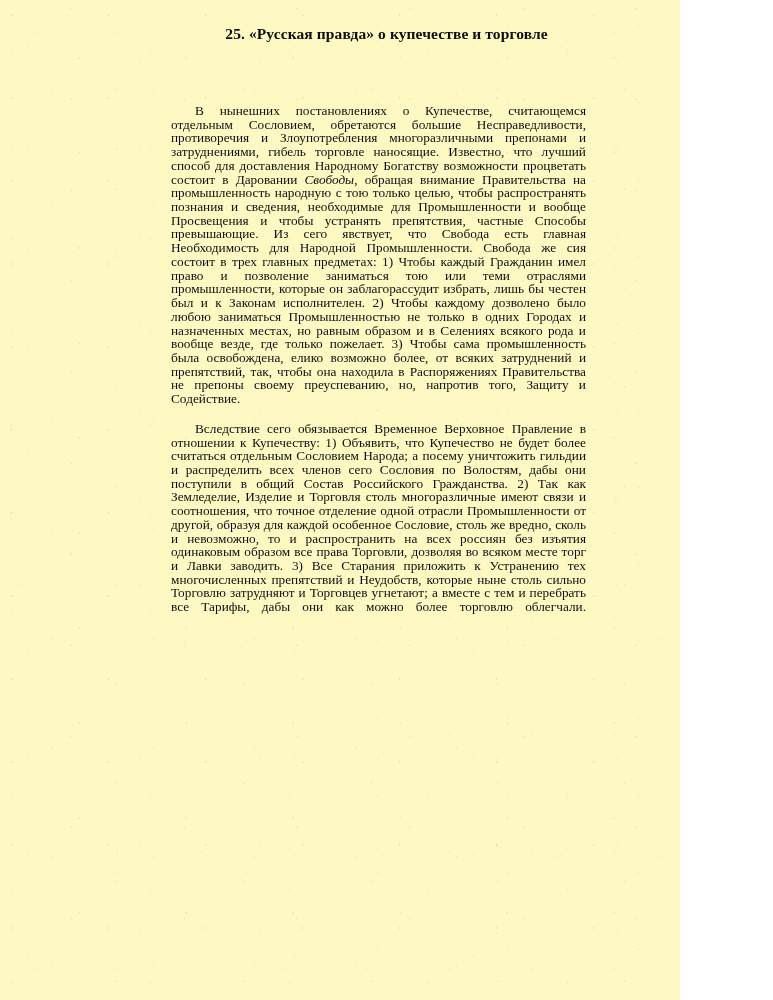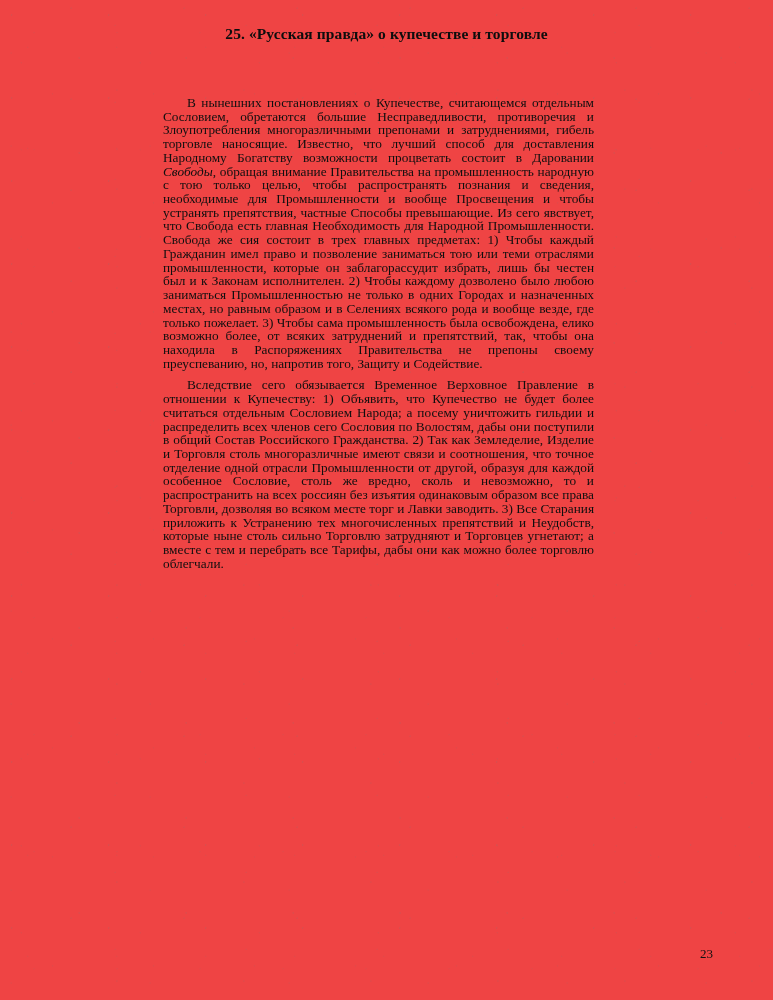--- a/index.html
+++ b/index.html
@@ -10,23 +10,23 @@
     width: 773px;
     height: 1000px;
     background: #ffffff;
     font-family: "Liberation Serif", "DejaVu Serif", serif;
     color: #111111;
     overflow: hidden;
   }
 
   #page {
     position: relative;
-    width: 773px;
+    width: 680px;
     height: 1000px;
-    background: #ef4444;
+    background: #fef9c3;
     overflow: hidden;
   }
 
   
   #paper-grain {
     position: absolute;
     inset: 0;
     pointer-events: none;
     opacity: 0.55;
     background-image:
@@ -76,21 +76,21 @@
     width: 447px;
     text-align: justify;
     text-justify: inter-word;
     font-size: 13.3px;
     line-height: 13.72px;
     color: #0f0f0f;
     -webkit-font-smoothing: none;
   }
 
   #body-text p {
-    margin: 8px;
+    margin: 16px;
     text-indent: 24px;
     text-align: justify;
   }
 
   #body-text p.last-para {
     text-align: justify;
   }
   #body-text p.last-para::after {
     content: "";
     display: inline-block;

